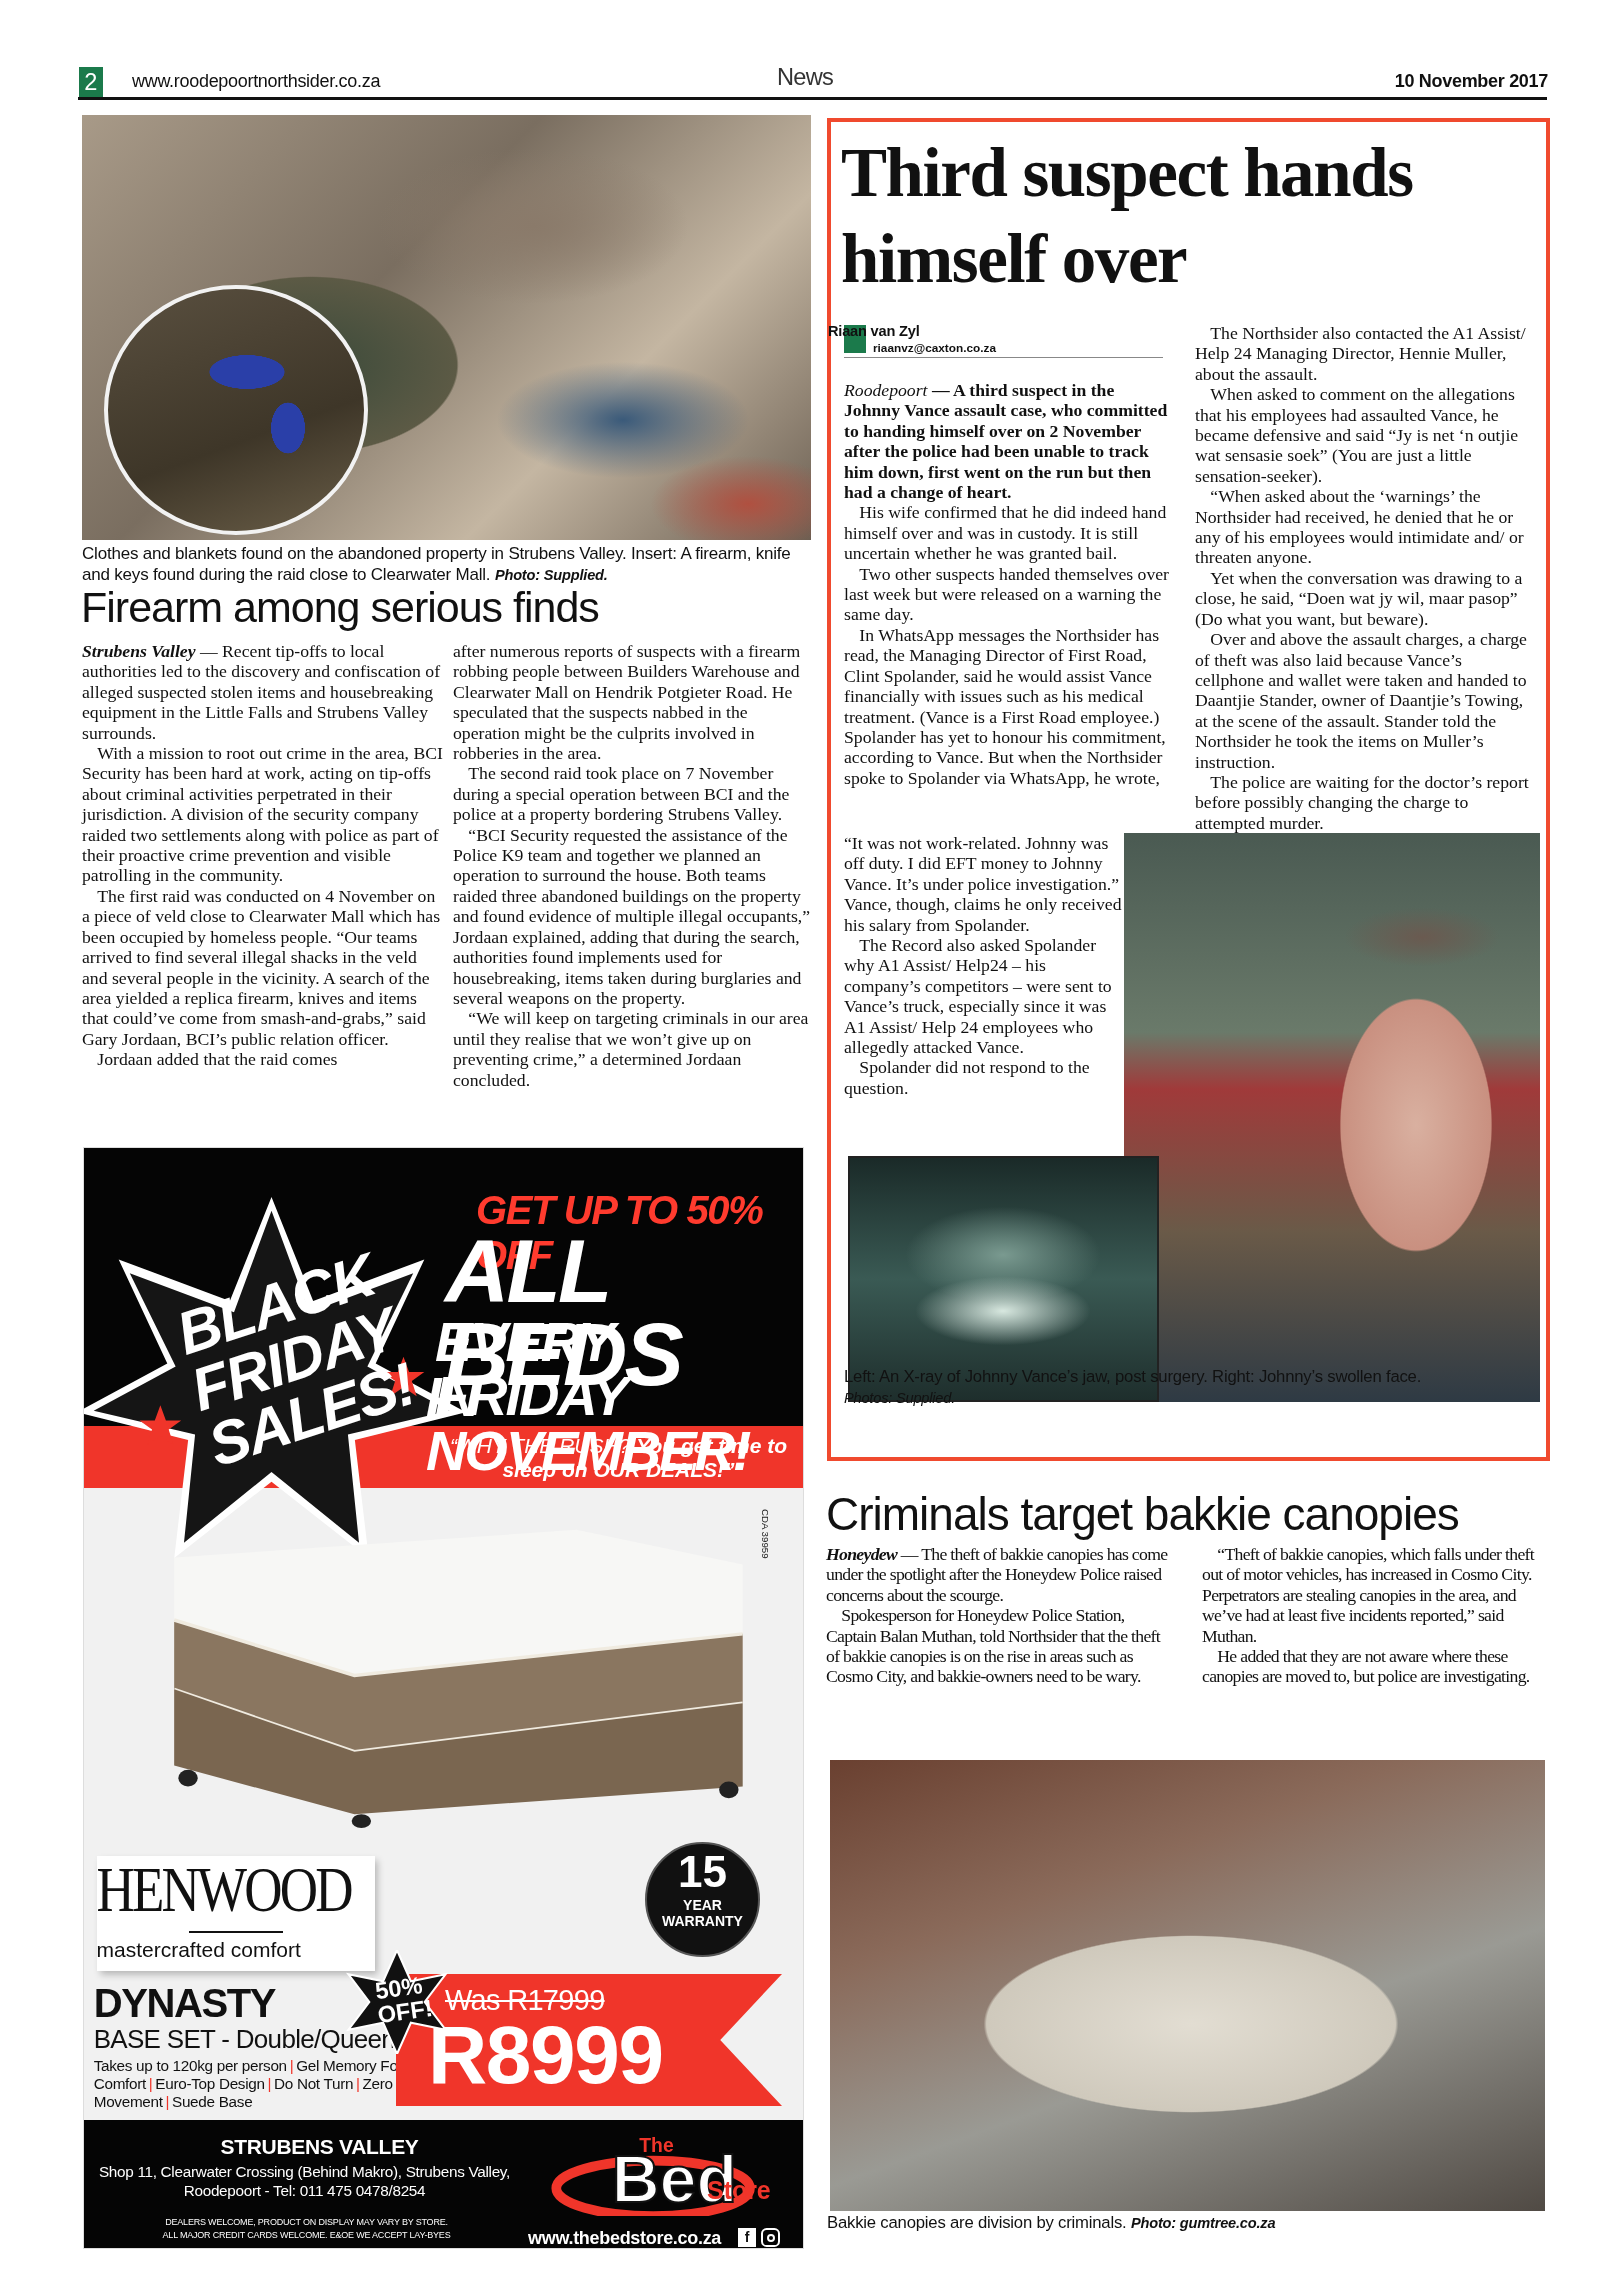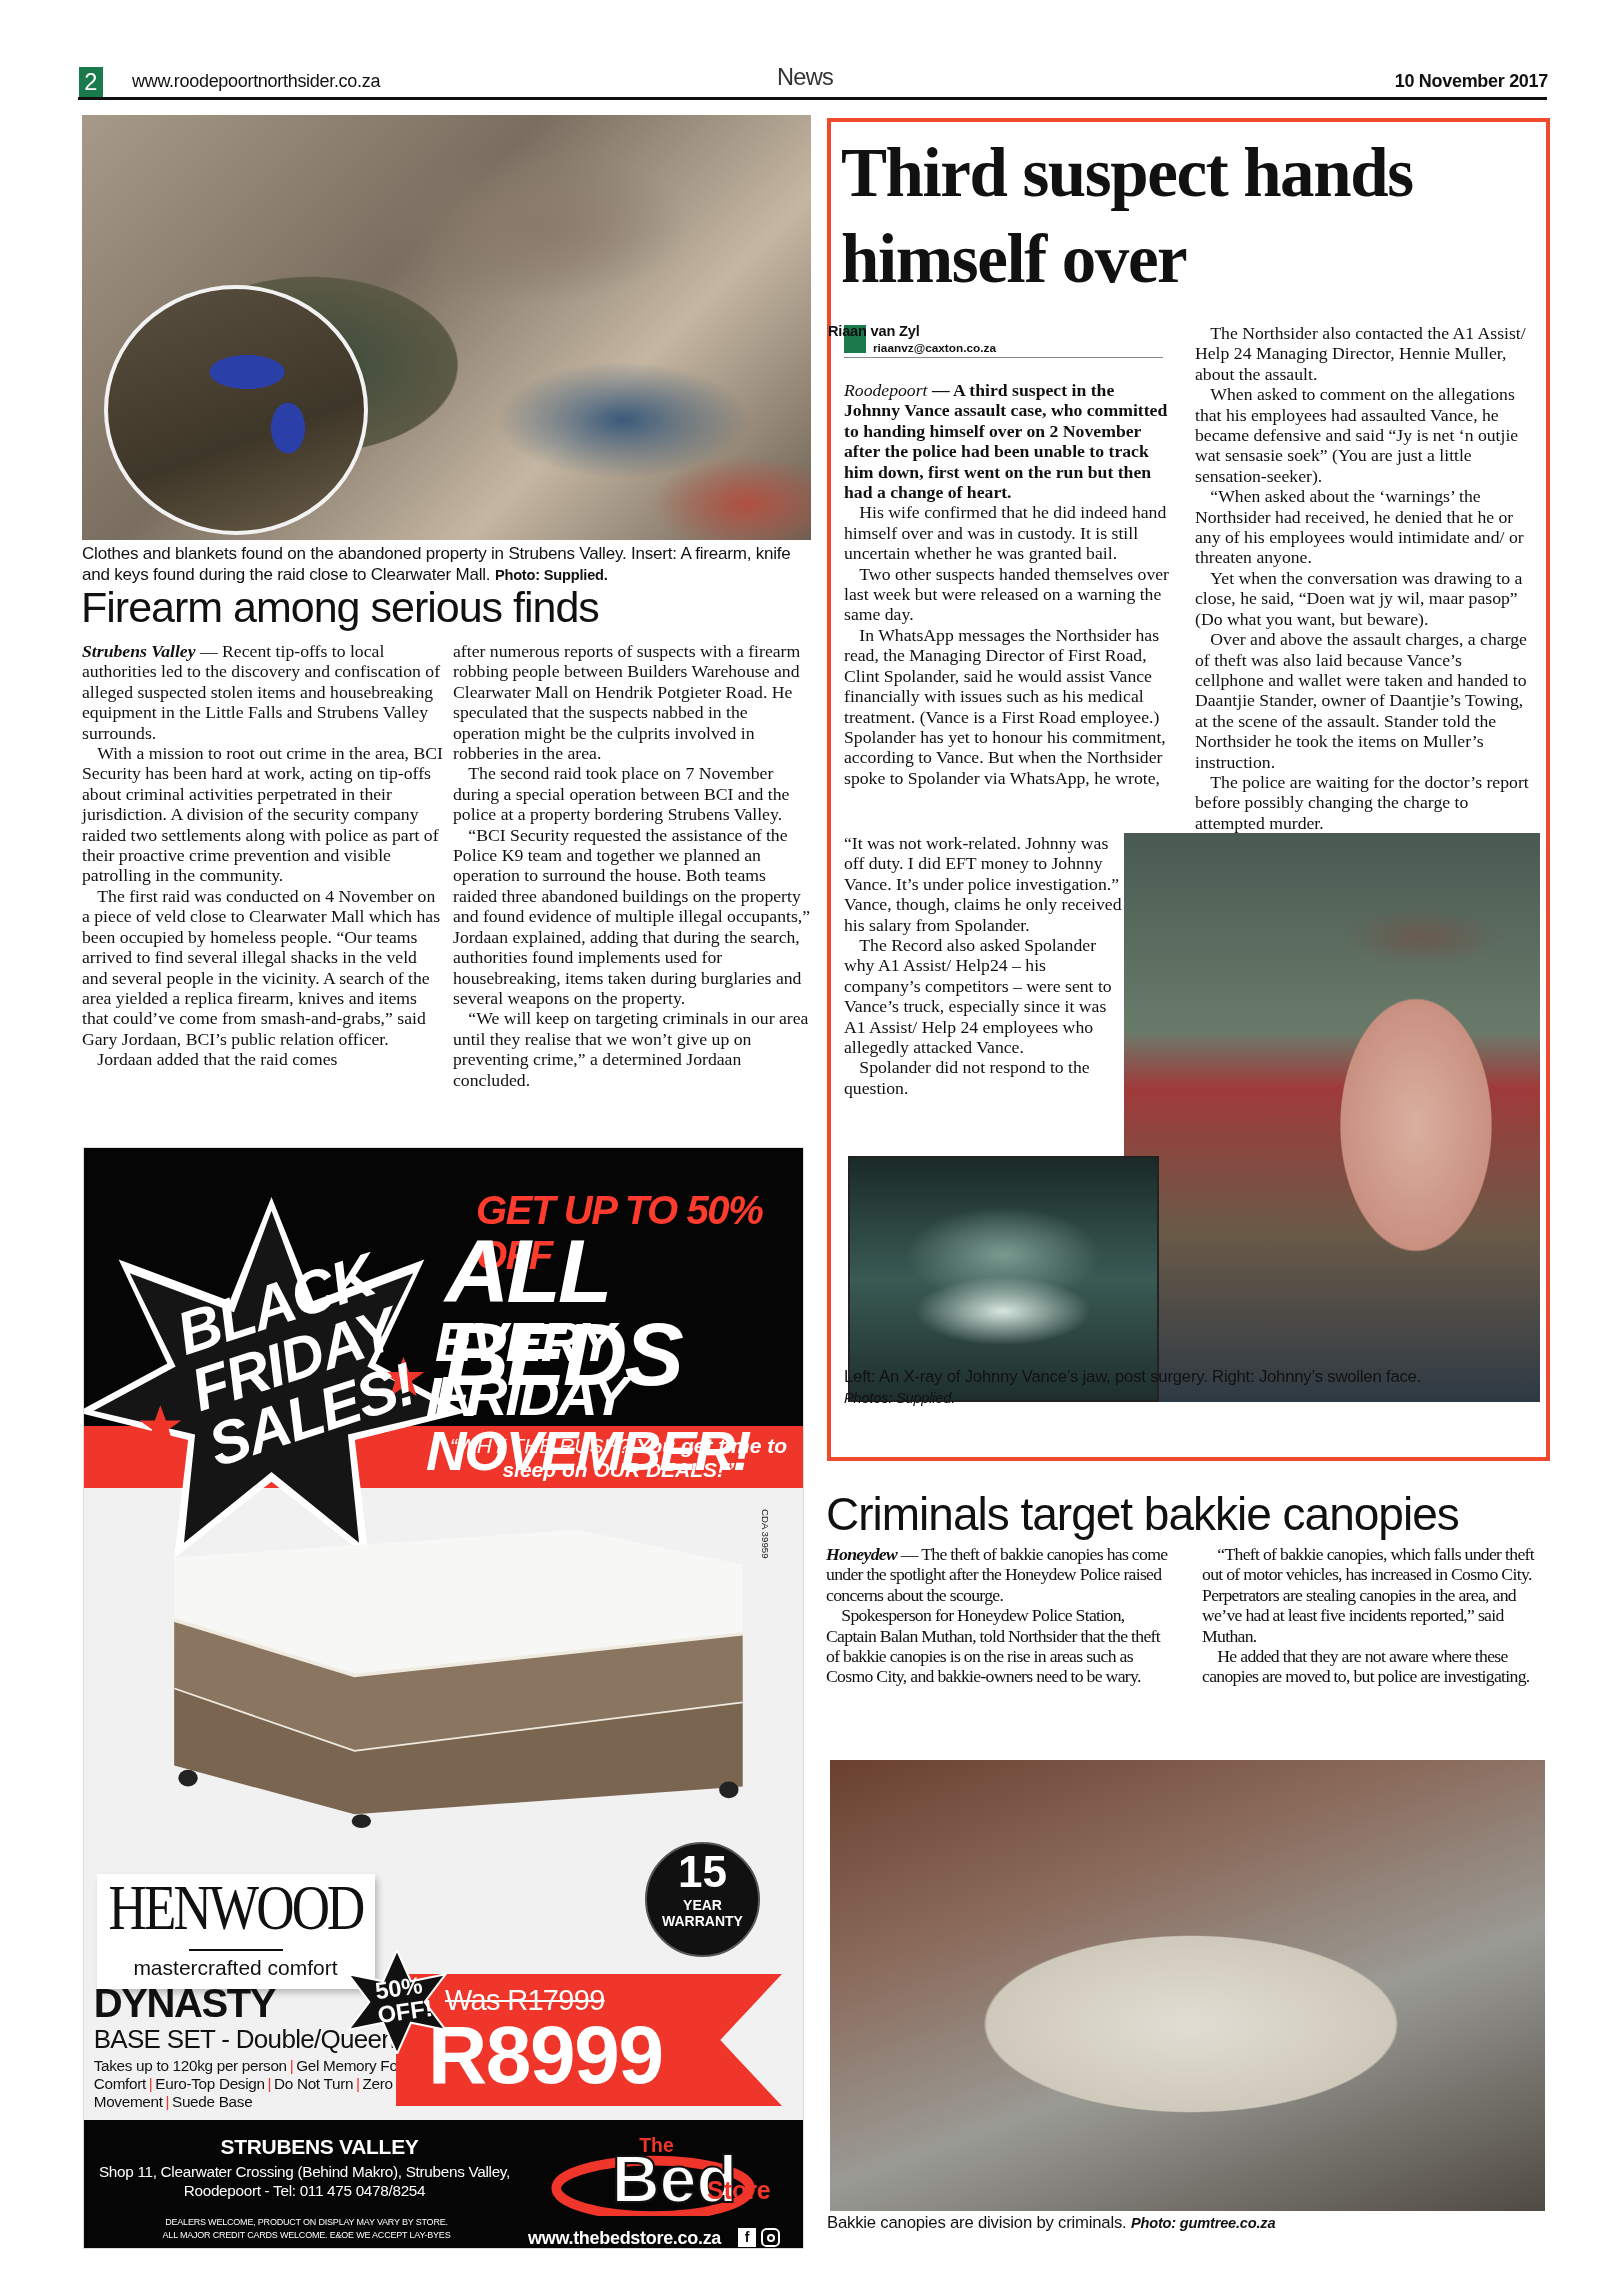--- a/index.html
+++ b/index.html
@@ -42,21 +42,21 @@
       radial-gradient(ellipse 139px 69px at 153px 97px, #7a9a90 0%, transparent 70%),
       linear-gradient(180deg, #1a2a28 0%, #3a5a54 50%, #1e2e2c 100%); }
   #photo-canopy { left: 830px; top: 1760px; width: 715px; height: 451px;
     background:
       radial-gradient(ellipse 292px 125px at 361px 264px, #e2ddd2 0%, #cfc9bc 70%, transparent 71%),
       radial-gradient(ellipse 139px 56px at 361px 292px, #7aa0c0 0%, transparent 70%),
       linear-gradient(160deg, #6a4030 0%, #8a6a5a 30%, #9a9a94 60%, #504a44 100%); }
 
   
   #fa-caption { left: 82px; top: 543px; width: 736px; font-size: 17px; line-height: 21px; letter-spacing: -0.2px; }
-  #fa-caption .credit { font-weight: bold; font-size: 14.6px; }
+  #fa-caption .credit { font-weight: bold; font-style: italic; font-size: 14.6px; }
   #fa-headline { left: 81px; top: 582px; font-size: 43px; letter-spacing: -1px; line-height: 50px; }
   .col { font-size: 17.7px; line-height: 20.4px; text-align: left; }
   .col p { text-indent: 0; }
   .col p.ind { text-indent: 15.3px; }
   #fa-col1 { left: 82px; top: 641px; width: 361px; }
   #fa-col2 { left: 453px; top: 641px; width: 361px; }
 
   
   #ts-box { left: 827px; top: 118px; width: 723px; height: 1343px; border: 4.2px solid #f04a2e; }
   #ts-headline { left: 841px; top: 130px; width: 694px; font-size: 69px; line-height: 86px; font-weight: bold; letter-spacing: -1.4px; }
@@ -85,21 +85,21 @@
   #ad-star { left: -7px; top: 35px; width: 389px; height: 389px; }
   #ad-bf { left: 104px; top: 125px; transform: rotate(-18deg); color: #fff; font-weight: bold; font-size: 60px; line-height: 58px; text-align: center; letter-spacing: -1.4px; font-style: italic; }
   #ad-get { left: 392px; top: 40px; color: #ff3b2e; font-weight: bold; font-style: italic; font-size: 40px; letter-spacing: -1.4px; }
   #ad-allbeds { left: 361px; top: 82px; color: #fff; font-weight: bold; font-style: italic; font-size: 89px; letter-spacing: -2.8px; line-height: 83px; }
   #ad-everyfriday { left: 351px; top: 167px; color: #fff; font-weight: bold; font-style: italic; font-size: 56px; letter-spacing: -2.1px; line-height: 54px; }
   #ad-innovember { left: 342px; top: 222px; color: #fff; font-weight: bold; font-style: italic; font-size: 56px; letter-spacing: -2.1px; line-height: 54px; }
   #ad-tagline { left: 361px; top: 286px; width: 347px; color: #fff; font-size: 21px; line-height: 23.6px; text-align: center; font-style: italic; }
   #ad-tagline b { font-weight: bold; }
   #ad-code { left: 687px; top: 361px; transform: rotate(90deg); transform-origin: left top; font-size: 9.7px; color: #222; width: 97px; }
   #ad-bed { left: 62px; top: 368px; width: 611px; height: 312px; }
-  #ad-henwood { left: 12.5px; top: 726px; width: 278px; height: 115px; background: #fff; box-shadow: 2.8px 4.2px 7px rgba(0,0,0,0.25); text-align: center; }
+  #ad-henwood { left: 12.5px; top: 708px; width: 278px; height: 115px; background: #fff; box-shadow: 2.8px 4.2px 7px rgba(0,0,0,0.25); }
   #ad-henwood-logo { display: block; font-size: 53px; letter-spacing: -2.8px; padding-top: 4.2px; line-height: 58px; transform: scaleY(1.2); }
   #ad-henwood-rule { display: block; width: 94px; height: 2.1px; background: #111; margin: 12.5px auto 5.6px; }
   #ad-henwood-tag { display: block; font-size: 21px; }
   #ad-warranty { left: 561px; top: 694px; width: 115px; height: 115px; border-radius: 50%; background: #111; border: 2.8px solid #555; color: #fff; text-align: center; }
   #ad-warranty-num { display: block; font-size: 44px; font-weight: bold; line-height: 53px; padding-top: 1.4px; }
   #ad-warranty-txt { display: block; font-size: 14px; font-weight: bold; line-height: 15.3px; }
   #ad-dynasty { left: 9.7px; top: 833px; font-size: 40px; font-weight: bold; letter-spacing: -1.4px; }
   #ad-baseset { left: 9.7px; top: 876px; font-size: 26px; letter-spacing: -0.7px; }
   #ad-features { left: 9.7px; top: 909px; width: 347px; font-size: 15.3px; line-height: 18px; letter-spacing: -0.3px; }
   #ad-features .sep { color: #f0352a; padding: 0 2.8px; }

